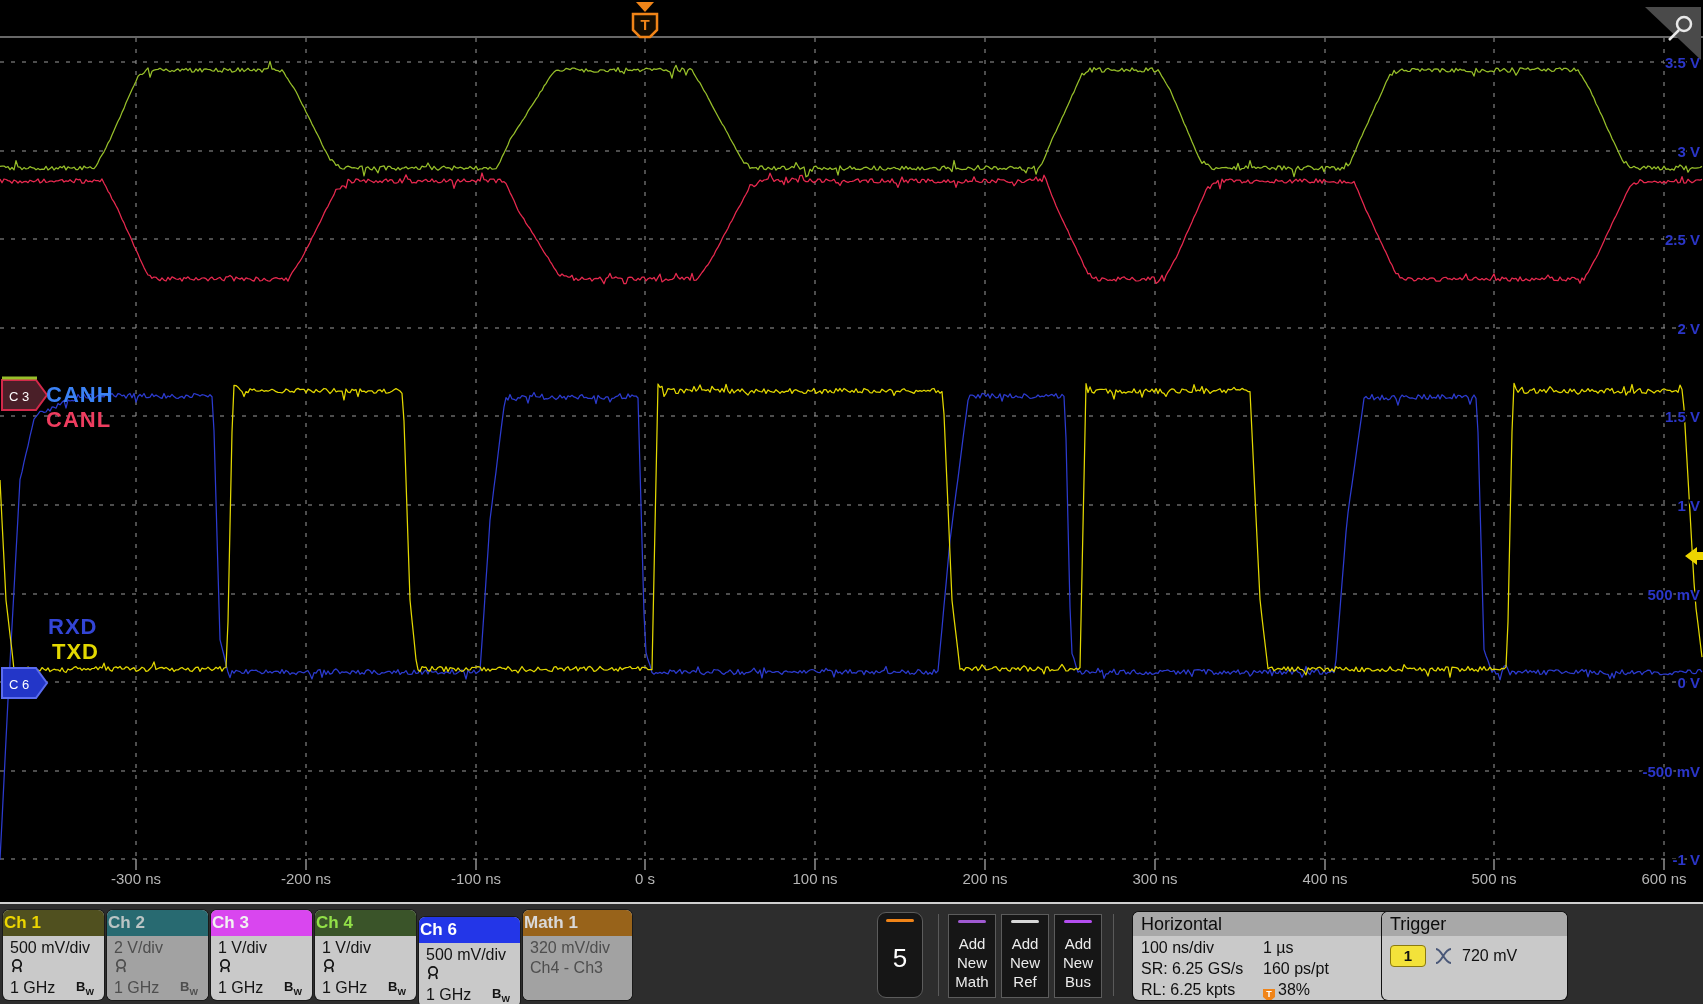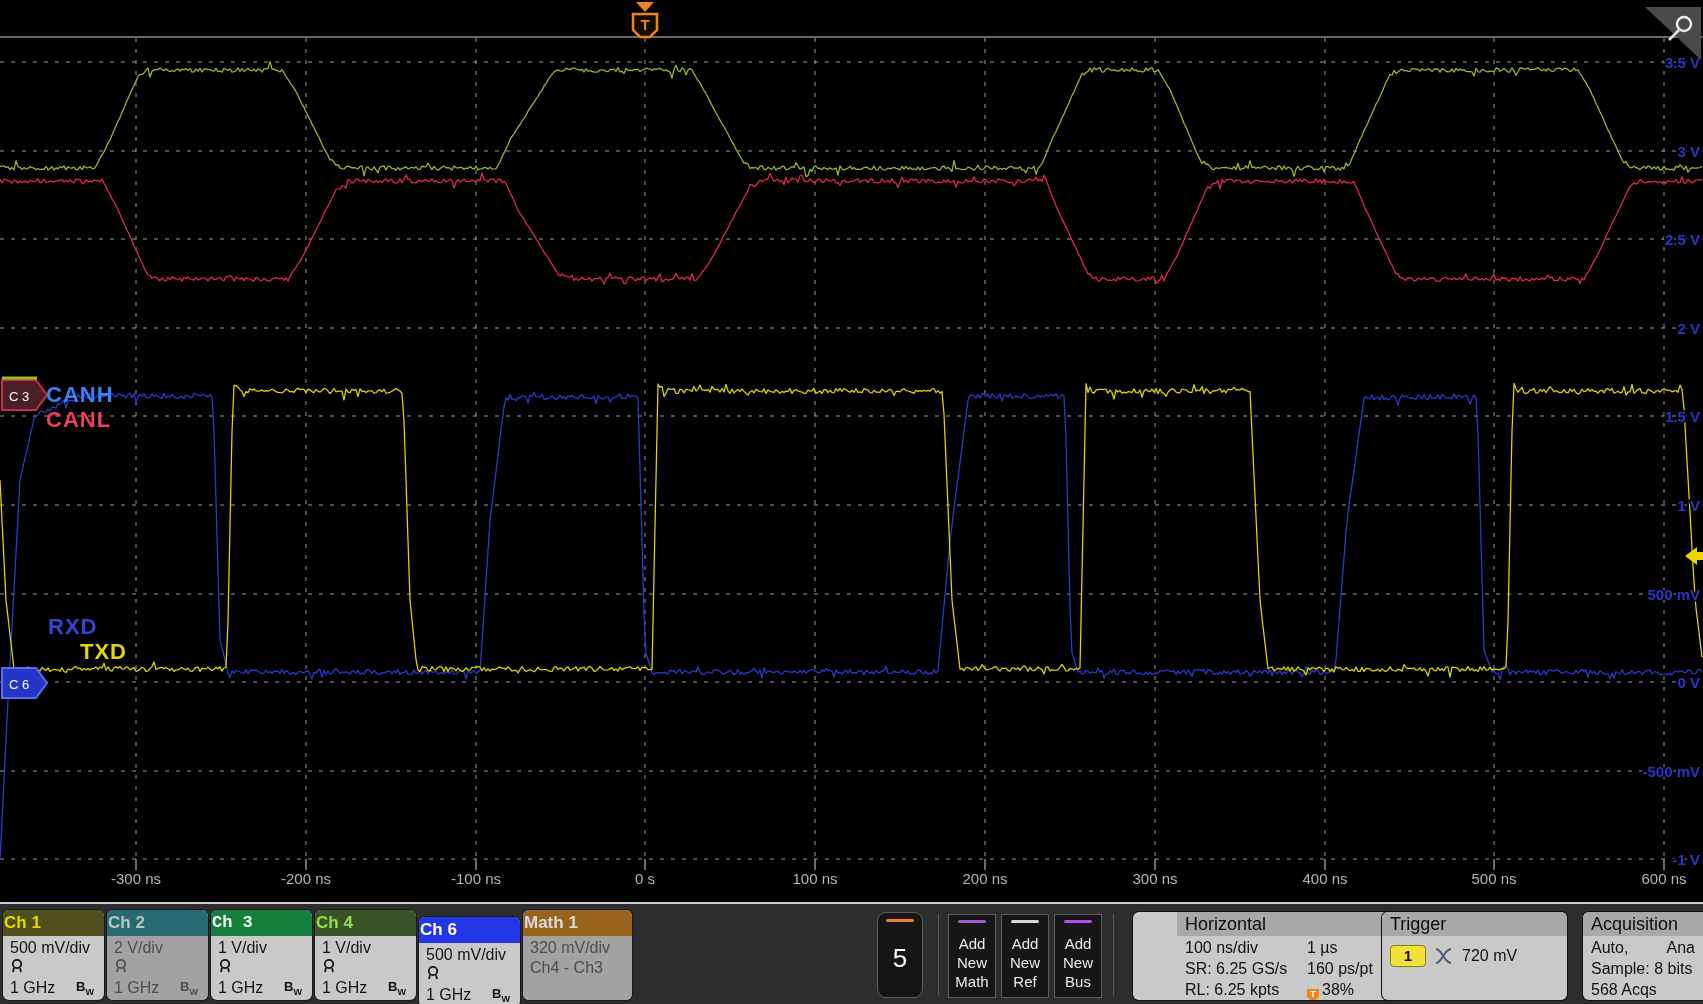--- a/index.html
+++ b/index.html
@@ -142,21 +142,21 @@
         <polygon points="1645,7 1701,7 1701,60" fill="#4a4a4a"></polygon>
         <circle cx="1684" cy="24" r="7" stroke="#e8e8e8" stroke-width="2.5" fill="none"></circle>
         <line x1="1679" y1="30" x2="1669" y2="40" stroke="#e8e8e8" stroke-width="2.5"></line>
       </g>
     </svg>
 
   <div id="trace-labels">
       <div class="trace-label" style="left: 46px; top: 382px; color: #3b82f6;">CANH</div>
       <div class="trace-label" style="left: 46px; top: 407px; color: rgb(239, 61, 95);">CANL</div>
       <div class="trace-label" style="left: 48px; top: 614px; color: rgb(51, 69, 213);">RXD</div>
-      <div class="trace-label" style="left: 52px; top: 639px; color: rgb(227, 216, 0); margin-left: 28px;">TXD</div>
+      <div class="trace-label" style="left: 52px; top: 639px; color: rgb(227, 216, 0);">TXD</div>
     </div>
 
   <div class="bottombar">
     <div id="badges">
         <div class="badge" style="left: 3px; width: 101px;">
           <div class="badge-head" style="background: rgb(80, 80, 31); color: rgb(236, 214, 0);">Ch 1</div>
           <div class="badge-body">
             <div class="badge-scale">500 mV/div</div>
             <div class="probe-row"><svg width="15" height="16" viewBox="0 0 15 16">
                 <circle cx="7" cy="6" r="4.2" fill="none" stroke="currentColor" stroke-width="1.8"></circle>
@@ -176,21 +176,21 @@
                 <circle cx="7" cy="6" r="4.2" fill="none" stroke="currentColor" stroke-width="1.8"></circle>
                 <path d="M4,10 l-1,4 M10,10 l1,4" stroke="currentColor" stroke-width="1.8" fill="none"></path>
               </svg></div>
             <div class="bw-row">
               <span>1 GHz</span>
               <span class="bwmark">B<sub>W</sub></span>
             </div>
           </div>
         </div>
         <div class="badge" style="left: 211px; width: 101px;">
-          <div class="badge-head" style="background: #15803d; color: rgb(242, 242, 242); font-family: Liberation Mono, monospace;">Ch 3</div>
+          <div class="badge-head" style="background: #d946ef; color: rgb(242, 242, 242);">Ch 3</div>
           <div class="badge-body">
             <div class="badge-scale">1 V/div</div>
             <div class="probe-row"><svg width="15" height="16" viewBox="0 0 15 16">
                 <circle cx="7" cy="6" r="4.2" fill="none" stroke="currentColor" stroke-width="1.8"></circle>
                 <path d="M4,10 l-1,4 M10,10 l1,4" stroke="currentColor" stroke-width="1.8" fill="none"></path>
               </svg></div>
             <div class="bw-row">
               <span>1 GHz</span>
               <span class="bwmark">B<sub>W</sub></span>
             </div>
@@ -254,21 +254,21 @@
         </button>
         <button class="add-btn" style="left: 1054px;">
           <span class="accent" style="background: rgb(180, 78, 240);"></span>
           <div>Add</div>
           <div>New</div>
           <div>Bus</div>
         </button>
       </div>
     <div class="vdivider" style="left:1113px"></div>
 
-    <div class="panel" style="left:1133px;width:257px;padding-left:44px;">
+    <div class="panel" style="left:1133px;width:257px;">
       <div class="panel-head">Horizontal</div>
       <div class="panel-body">
         <div class="hrow">
           <span class="c1">100 ns/div</span>
           <span>1 µs</span>
         </div>
         <div class="hrow">
           <span class="c1">SR: 6.25 GS/s</span>
           <span>160 ps/pt</span>
         </div>
@@ -285,25 +285,14 @@
         <div class="trig-row">
           <span class="trig-src">1</span>
           <svg width="20" height="18" viewBox="0 0 20 18">
             <path d="M2,16 C8,16 10,2 17,2 M2,2 C8,2 10,16 17,16" stroke="#4a5878" stroke-width="2" fill="none"></path>
           </svg>
           <span>720 mV</span>
         </div>
       </div>
     </div>
 
-    <div class="panel" style="left:1583px;width:120px;border-top-right-radius:0;border-bottom-right-radius:0;">
-      <div class="panel-head">Acquisition</div>
-      <div class="panel-body">
-        <div class="acq-row1">
-          <span>Auto,</span>
-          <span>Ana</span>
-        </div>
-        <div style="line-height:21px">Sample: 8 bits</div>
-        <div style="line-height:21px">568 Acqs</div>
-      </div>
-    </div>
   </div>
 </div>
 
 </body></html>

